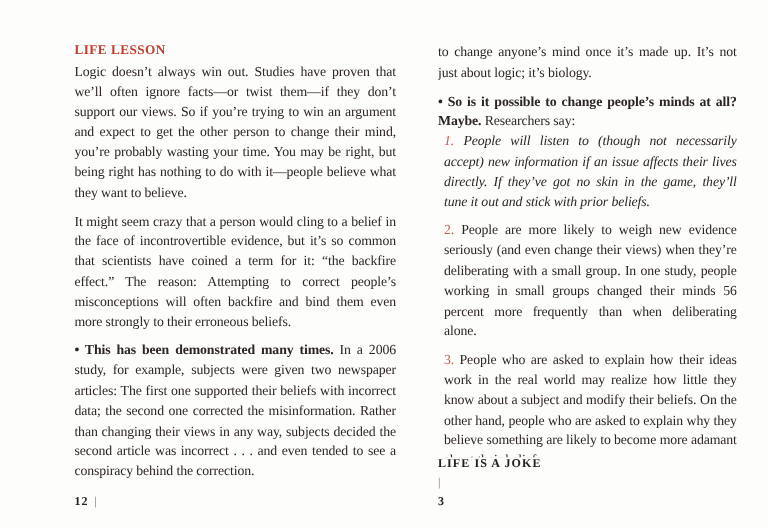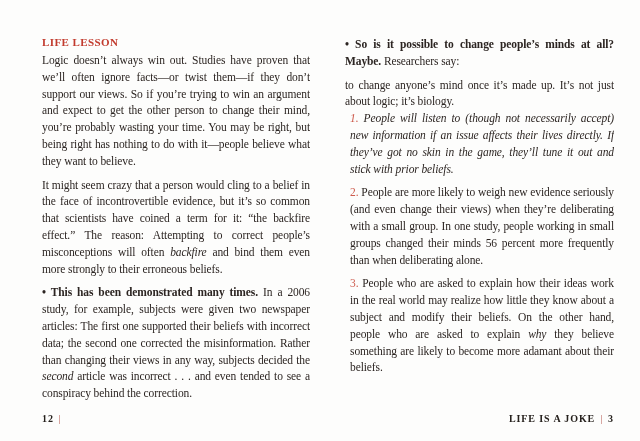--- a/index.html
+++ b/index.html
@@ -23,21 +23,21 @@
     width: 640px; height: 441px;
     padding: 34px 26px 15px 42px;
     gap: 35px;
     background: var(--pagebg);
   }
   .page {
     display: flex;
     flex-direction: column;
     height: 100%;
   }
-  .page-left  { flex: 0 0 268px; width: 268px; }
+  .page-left  { flex: 0 0 268px; width: 268px; margin-left: 20px; }
   .page-right { flex: 1 1 auto; }
   .content { flex: 1 1 auto; overflow: hidden; }
   .heading {
     margin: 13px 0 3px 0;
     font-size: 11px;
     line-height: 13px;
     font-weight: bold;
     letter-spacing: 0.4px;
     color: var(--accent);
   }
@@ -48,34 +48,34 @@
     line-height: 16.8px;
     letter-spacing: -0.1px;
     text-align: justify;
   }
   .content > .para:first-child { margin-top: 2px; }
   .heading + .para { margin-top: 1px; }
   .para.numbered { padding-left: 5px; }
   .para.tight { margin-top: 0; font-style: italic; }
   .num { color: var(--numcolor); }
   .b { font-weight: bold; }
-  .i { font-style: italic; }
+  .i { }
   .footer {
     flex: 0 0 auto;
     display: flex;
     align-items: baseline;
     gap: 5px;
     font-size: 10px;
     line-height: 11px;
     font-weight: bold;
     letter-spacing: 0.9px;
     color: var(--footercolor);
     padding-bottom: 2px;
   }
-  .footer-right { justify-content: flex-end; }
+  .footer-right { justify-content: flex-end; flex-direction: column; }
   .footer .sep { color: var(--sepcolor); font-weight: normal; }
 </style>
 </head>
 <body>
 
 <div class="spread">
 
   <div class="page page-left">
     <div class="content">
         <h2 class="heading">LIFE LESSON</h2>
@@ -84,22 +84,22 @@
         <p class="para"><span class="b">• This has been demonstrated many times.</span><span> In a 2006 study, for example, subjects were given two newspaper articles: The first one supported their beliefs with incorrect data; the second one corrected the misinformation. Rather than changing their views in any way, subjects decided the </span><span class="i">second</span><span> article was incorrect . . . and even tended to see a conspiracy behind the correction.</span></p>
       </div>
     <div class="footer footer-left">
       <span class="pg">12</span>
       <span class="sep">|</span>
     </div>
   </div>
 
   <div class="page page-right">
     <div class="content">
+        <p class="para"><span>to change anyone’s mind once it’s made up. It’s not just about logic; it’s biology.</span></p>
         <p class="para"><span class="b">• So is it possible to change people’s minds at all? Maybe.</span><span> Researchers say:</span></p>
-        <p class="para"><span>to change anyone’s mind once it’s made up. It’s not just about logic; it’s biology.</span></p>
         <p class="para numbered tight"><span class="num">1.</span><span> People will listen to (though not necessarily accept) new information if an issue affects their lives directly. If they’ve got no skin in the game, they’ll tune it out and stick with prior beliefs.</span></p>
         <p class="para numbered"><span class="num">2.</span><span> People are more likely to weigh new evidence seriously (and even change their views) when they’re deliberating with a small group. In one study, people working in small groups changed their minds 56 percent more frequently than when deliberating alone.</span></p>
         <p class="para numbered"><span class="num">3.</span><span> People who are asked to explain how their ideas work in the real world may realize how little they know about a subject and modify their beliefs. On the other hand, people who are asked to explain </span><span class="i">why</span><span> they believe something are likely to become more adamant about their beliefs.</span></p>
       </div>
     <div class="footer footer-right">
       <span class="ft">LIFE IS A JOKE</span>
       <span class="sep">|</span>
       <span class="pg">3</span>
     </div>
   </div>

